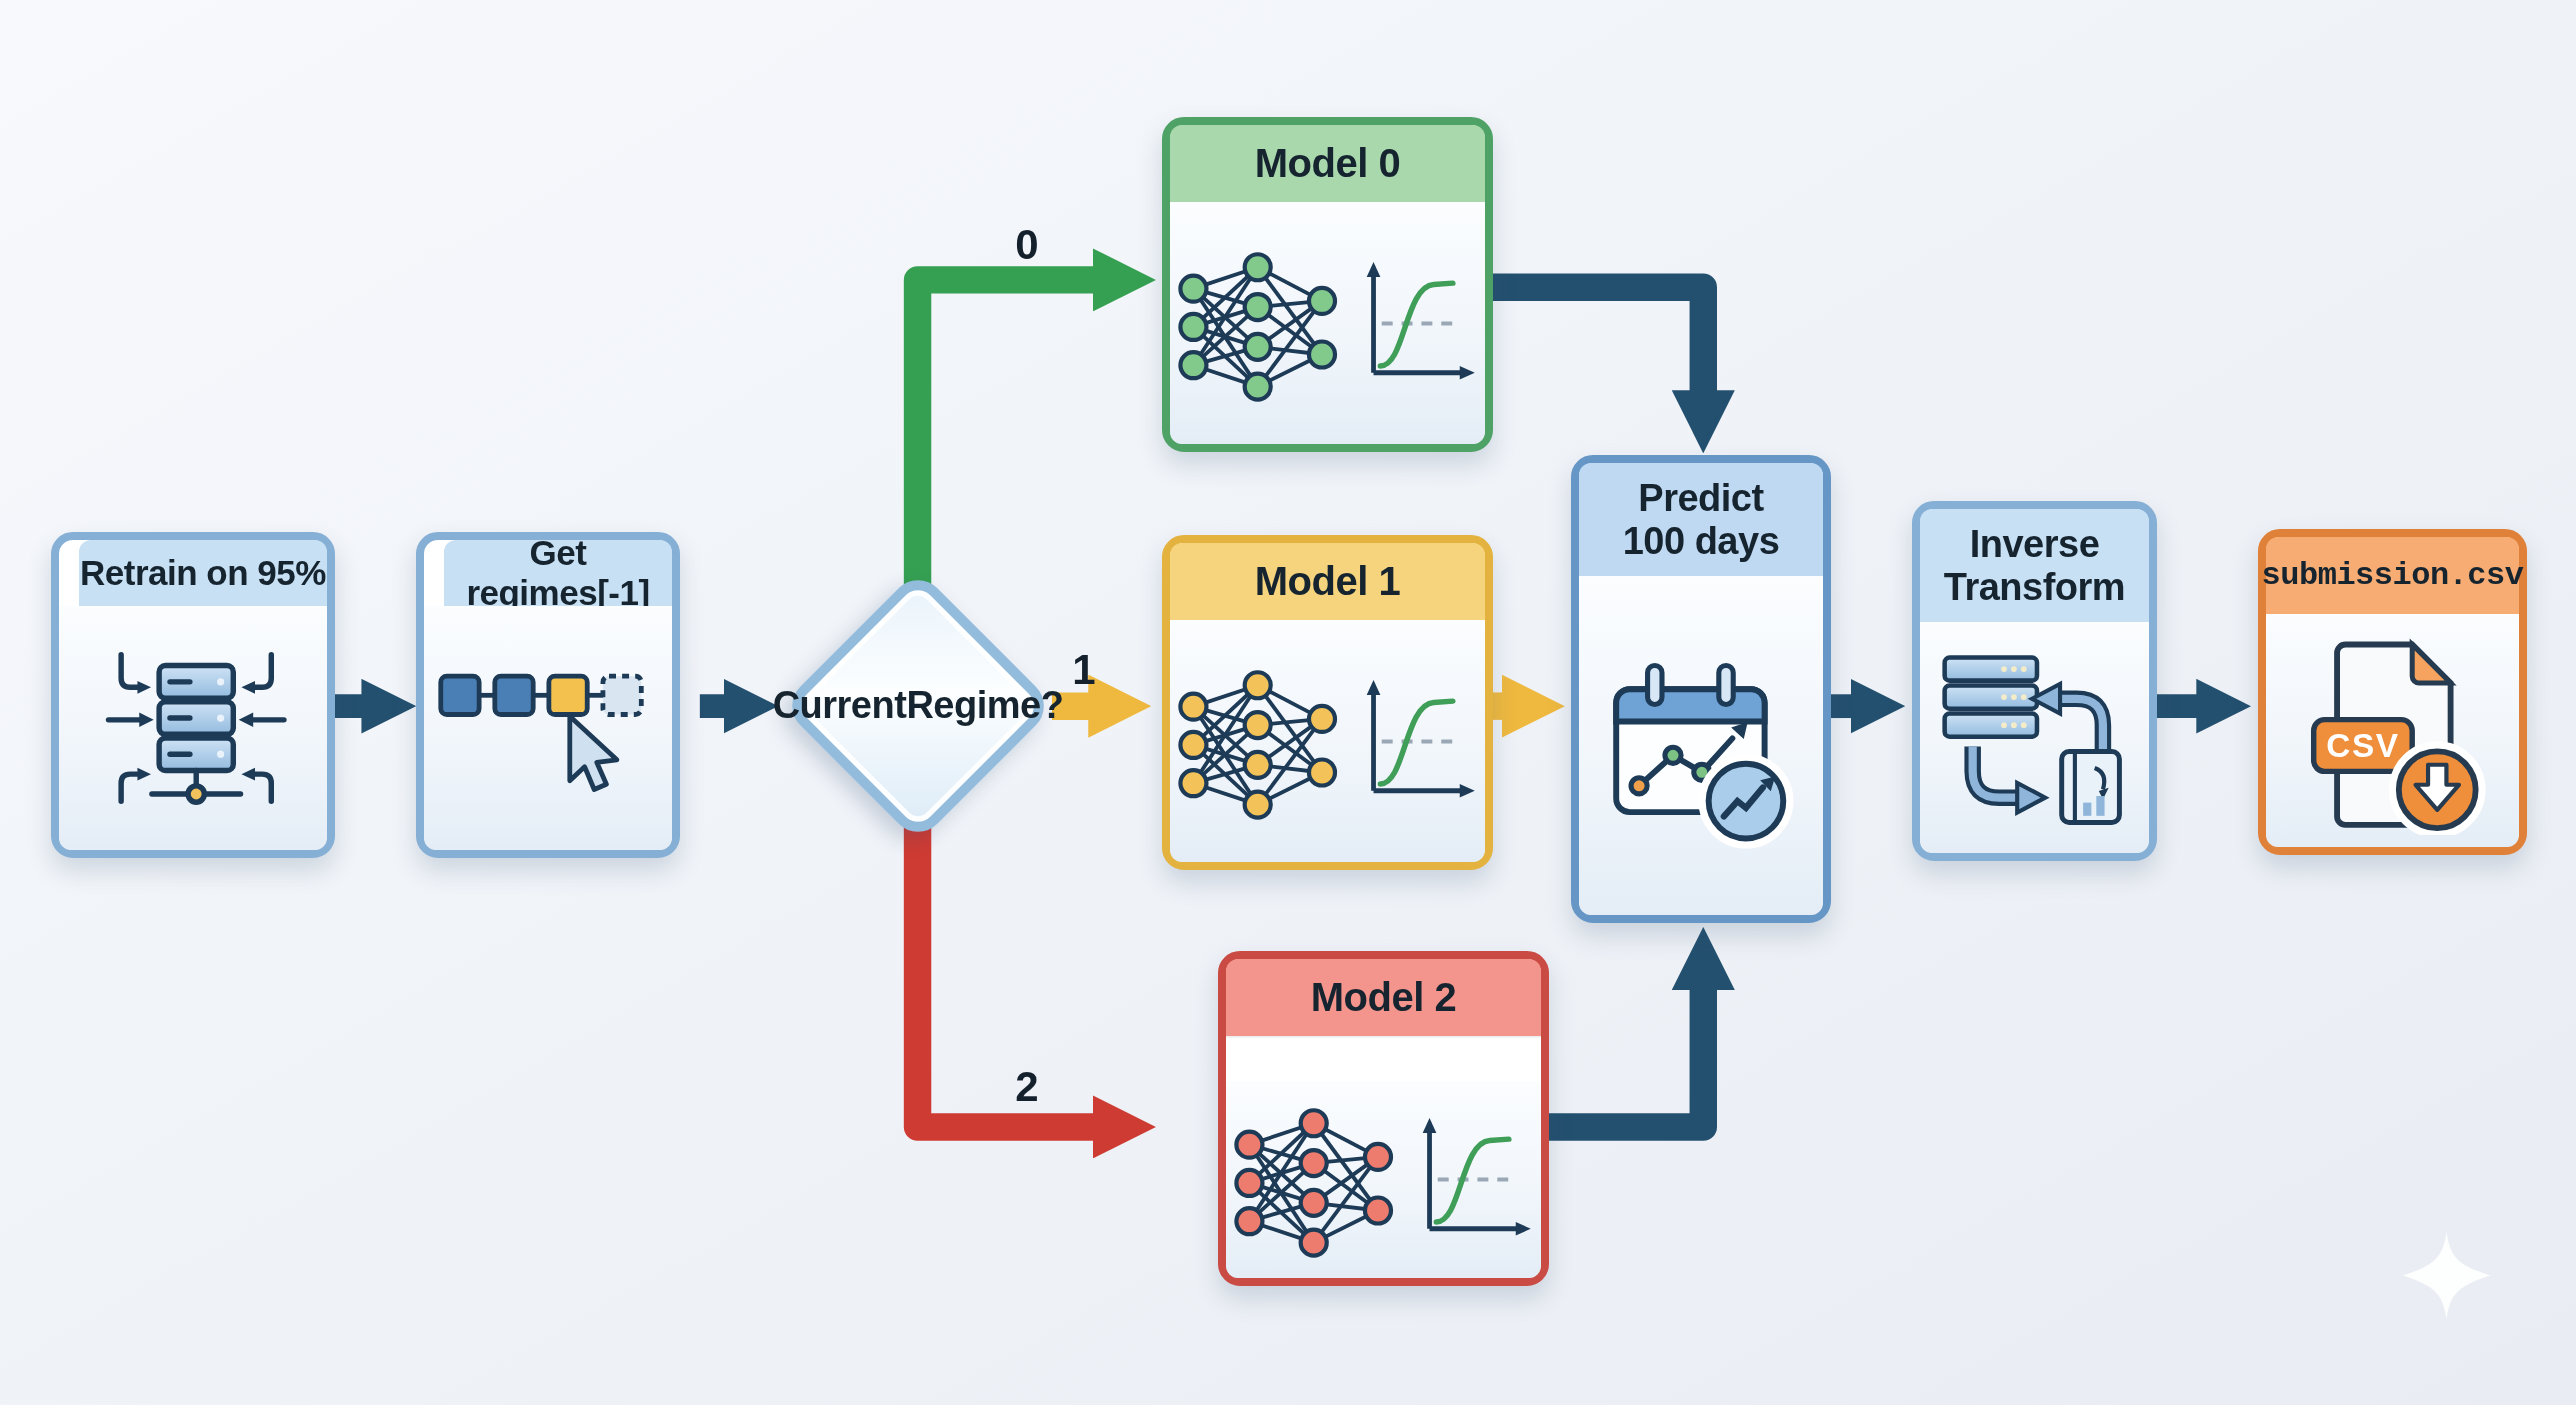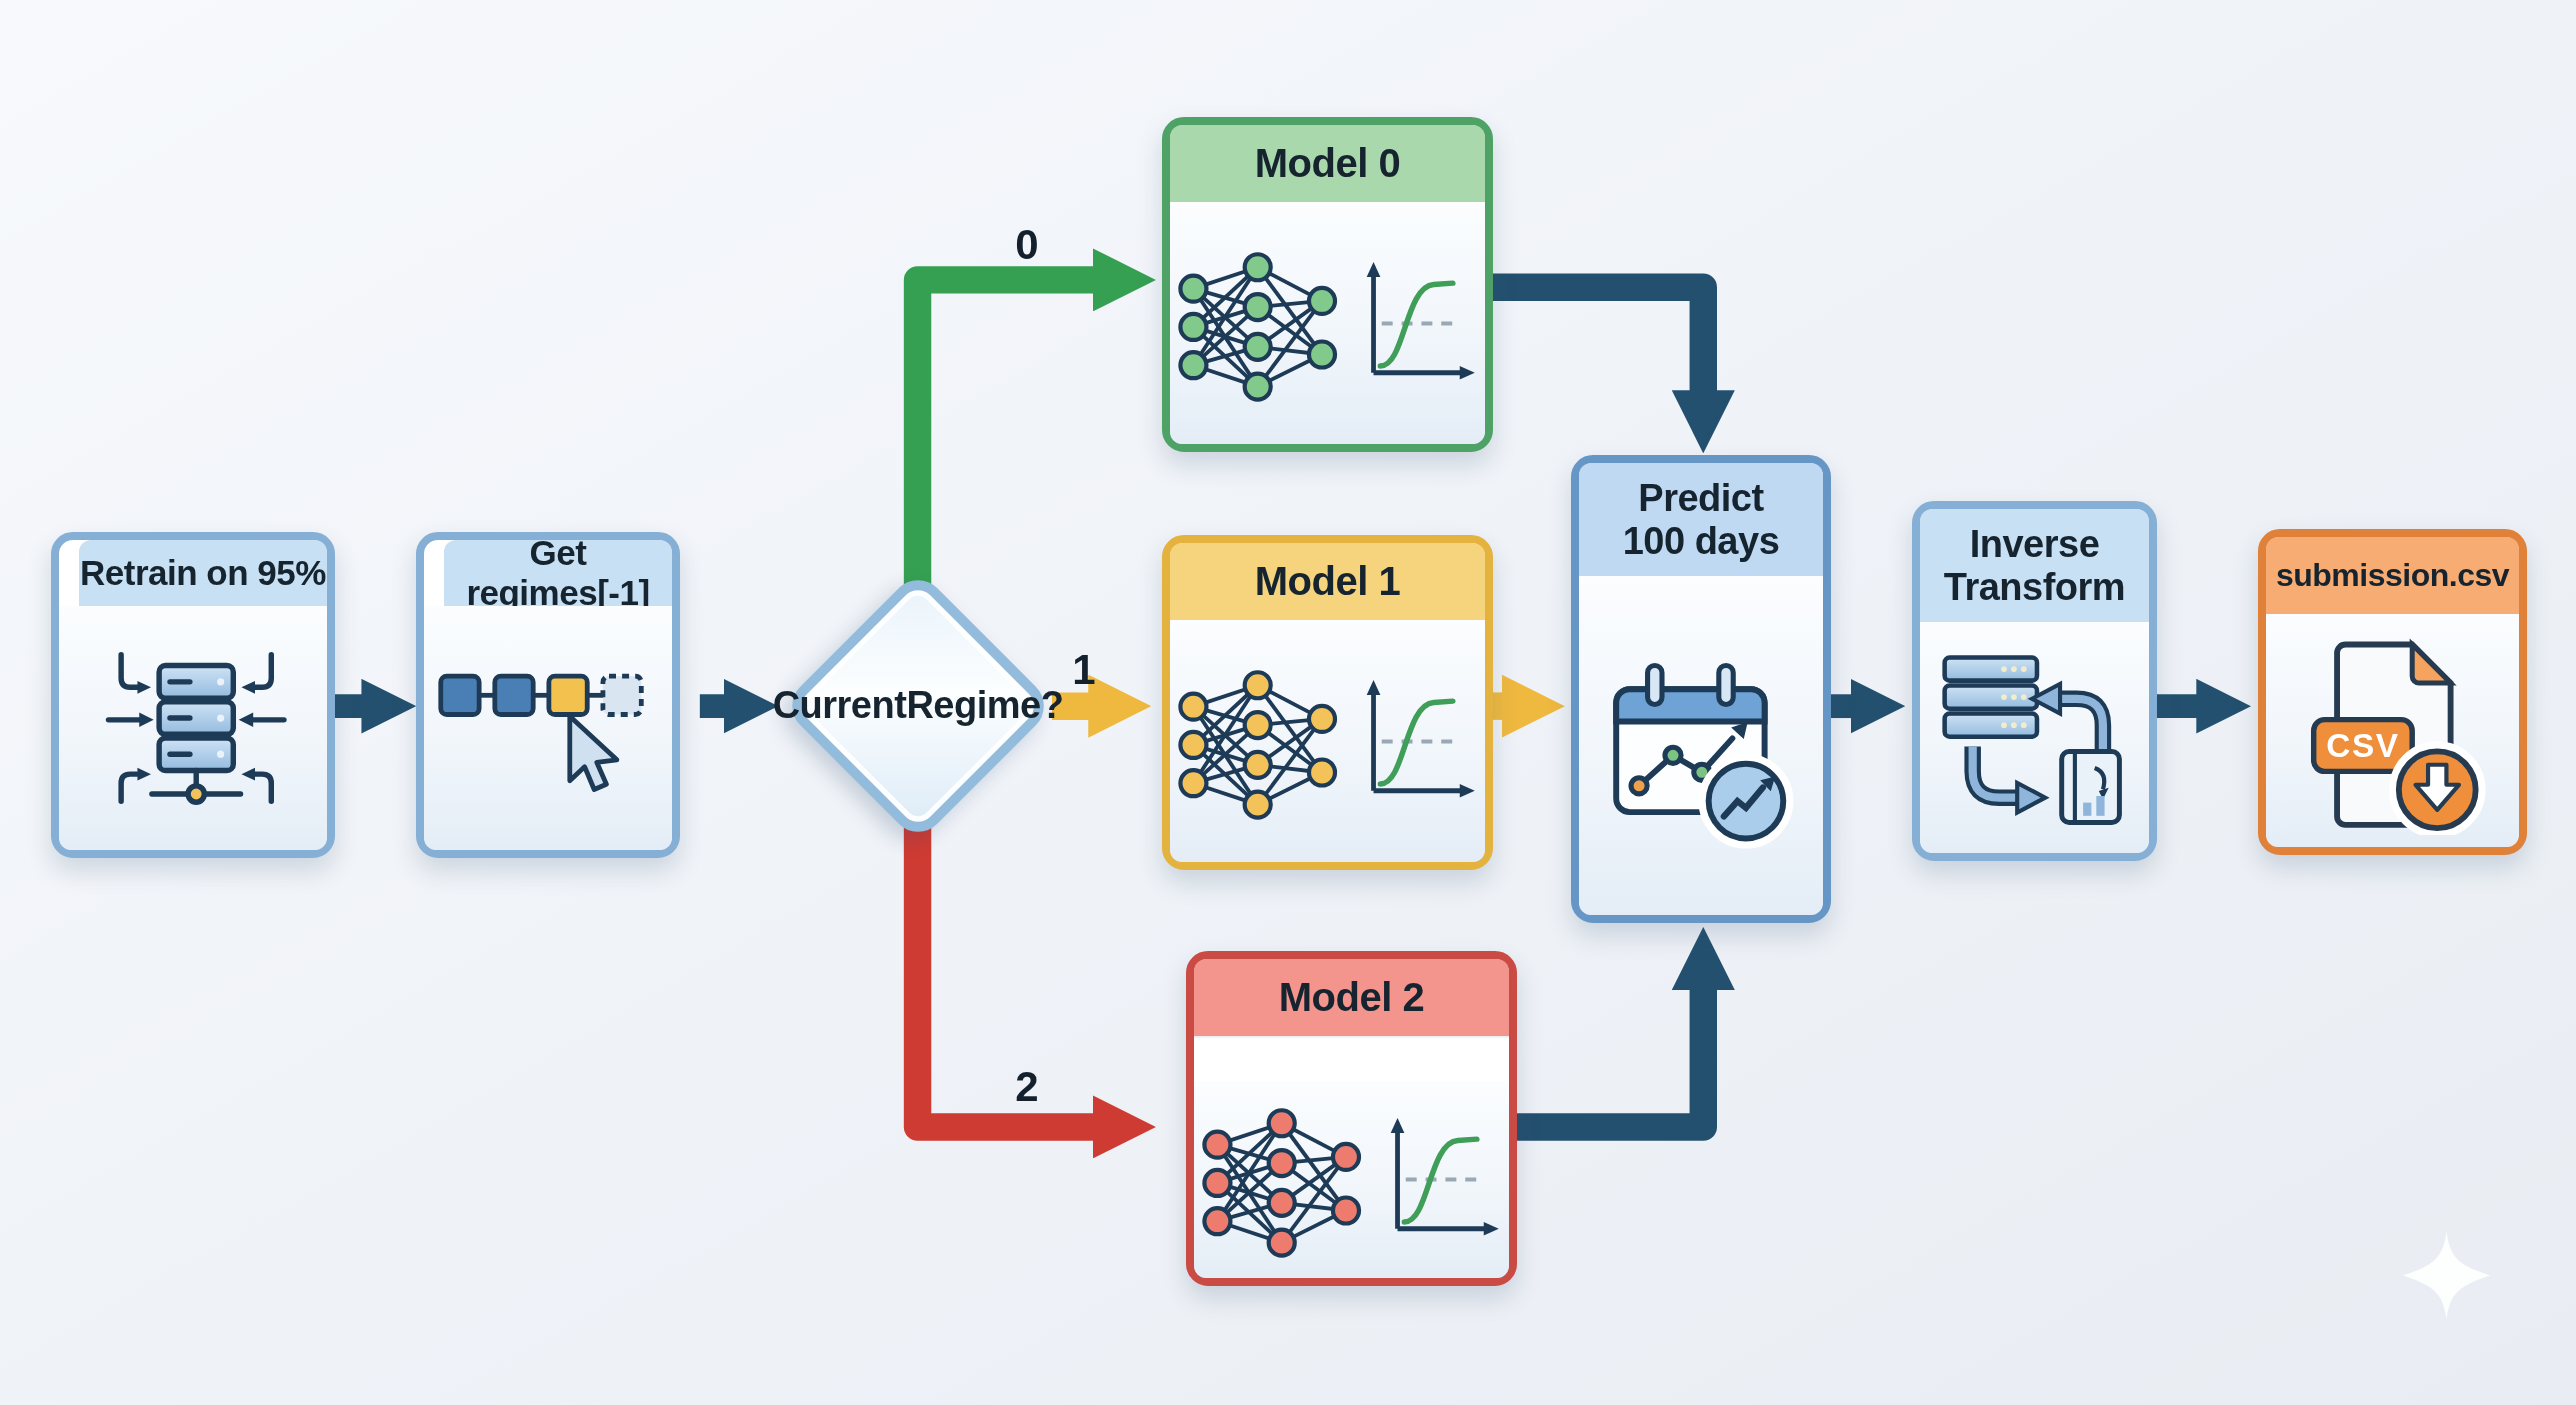--- a/index.html
+++ b/index.html
@@ -207,21 +207,21 @@
     <div class="bd">
       <svg class="icon" width="176" height="183" viewBox="0 0 230 215" style="--nn:#f3c35a">
           <use href="#nn-graph"></use>
         </svg>
       <svg class="icon" width="130" height="179" viewBox="0 0 190 200">
           <use href="#sigmoid-graph"></use>
         </svg>
     </div>
   </div>
 
-  <div class="node" style="left:1186px;top:951px;width:331px;height:335px;gap:45px;--bd:#c94b44;--hd:#f4958d;">
+  <div class="node" style="left:1218px;top:951px;width:331px;height:335px;gap:45px;--bd:#c94b44;--hd:#f4958d;">
     <div class="hd t44" style="height:77px;">Model 2</div>
     <div class="bd">
       <svg class="icon" width="176" height="183" viewBox="0 0 230 215" style="--nn:#ed7c6e">
           <use href="#nn-graph"></use>
         </svg>
       <svg class="icon" width="130" height="179" viewBox="0 0 190 200">
           <use href="#sigmoid-graph"></use>
         </svg>
     </div>
   </div>
@@ -283,21 +283,21 @@
         <line x1="174" y1="128" x2="174" y2="214" stroke="#1d3a56" stroke-width="5"></line>
         <path d="M198 148 q16 6 10 26" stroke="#1d3a56" stroke-width="5" fill="none"></path>
         <polygon points="203,176 215,172 208,186" fill="#1d3a56"></polygon>
         <rect x="184" y="190" width="10" height="16" fill="#8fb6da"></rect>
         <rect x="200" y="182" width="10" height="24" fill="#8fb6da"></rect>
       </svg>
     </div>
   </div>
 
   <div class="node" style="left:2258px;top:529px;width:269px;height:326px;--bd:#e0813a;--hd:#f6ac72;">
-    <div class="hd t34" style="height:77px;">submission.csv</div>
+    <div class="hd t34" style="height:77px;font-family:Liberation Mono, monospace;">submission.csv</div>
     <div class="bd">
       <svg class="icon" width="192" height="209" viewBox="0 0 230 250">
         <path d="M58 22 h80 l46 46 v160 a10 10 0 0 1 -10 10 h-116 a10 10 0 0 1 -10 -10 v-196 a10 10 0 0 1 10 -10 z" fill="#f8fafc" stroke="#263b50" stroke-width="7"></path>
         <path d="M138 22 l46 46 h-38 a8 8 0 0 1 -8 -8 z" fill="#f5a35e" stroke="#263b50" stroke-width="6"></path>
         <rect x="20" y="112" width="118" height="62" rx="13" fill="#ef8e3b" stroke="#263b50" stroke-width="6.5"></rect>
         <text x="79" y="157" text-anchor="middle" font-family="Liberation Sans, sans-serif" font-size="40" font-weight="bold" fill="#ffffff" letter-spacing="2">CSV</text>
         <circle cx="168" cy="196" r="53" fill="none" stroke="#ffffff" stroke-width="10"></circle>
         <circle cx="168" cy="196" r="46" fill="#ef8e3b" stroke="#263b50" stroke-width="7"></circle>
         <path d="M157 166 h22 v24 h15 l-26 30 -26 -30 h15 z" fill="#ffffff" stroke="#263b50" stroke-width="5" stroke-linejoin="round"></path>
       </svg>

